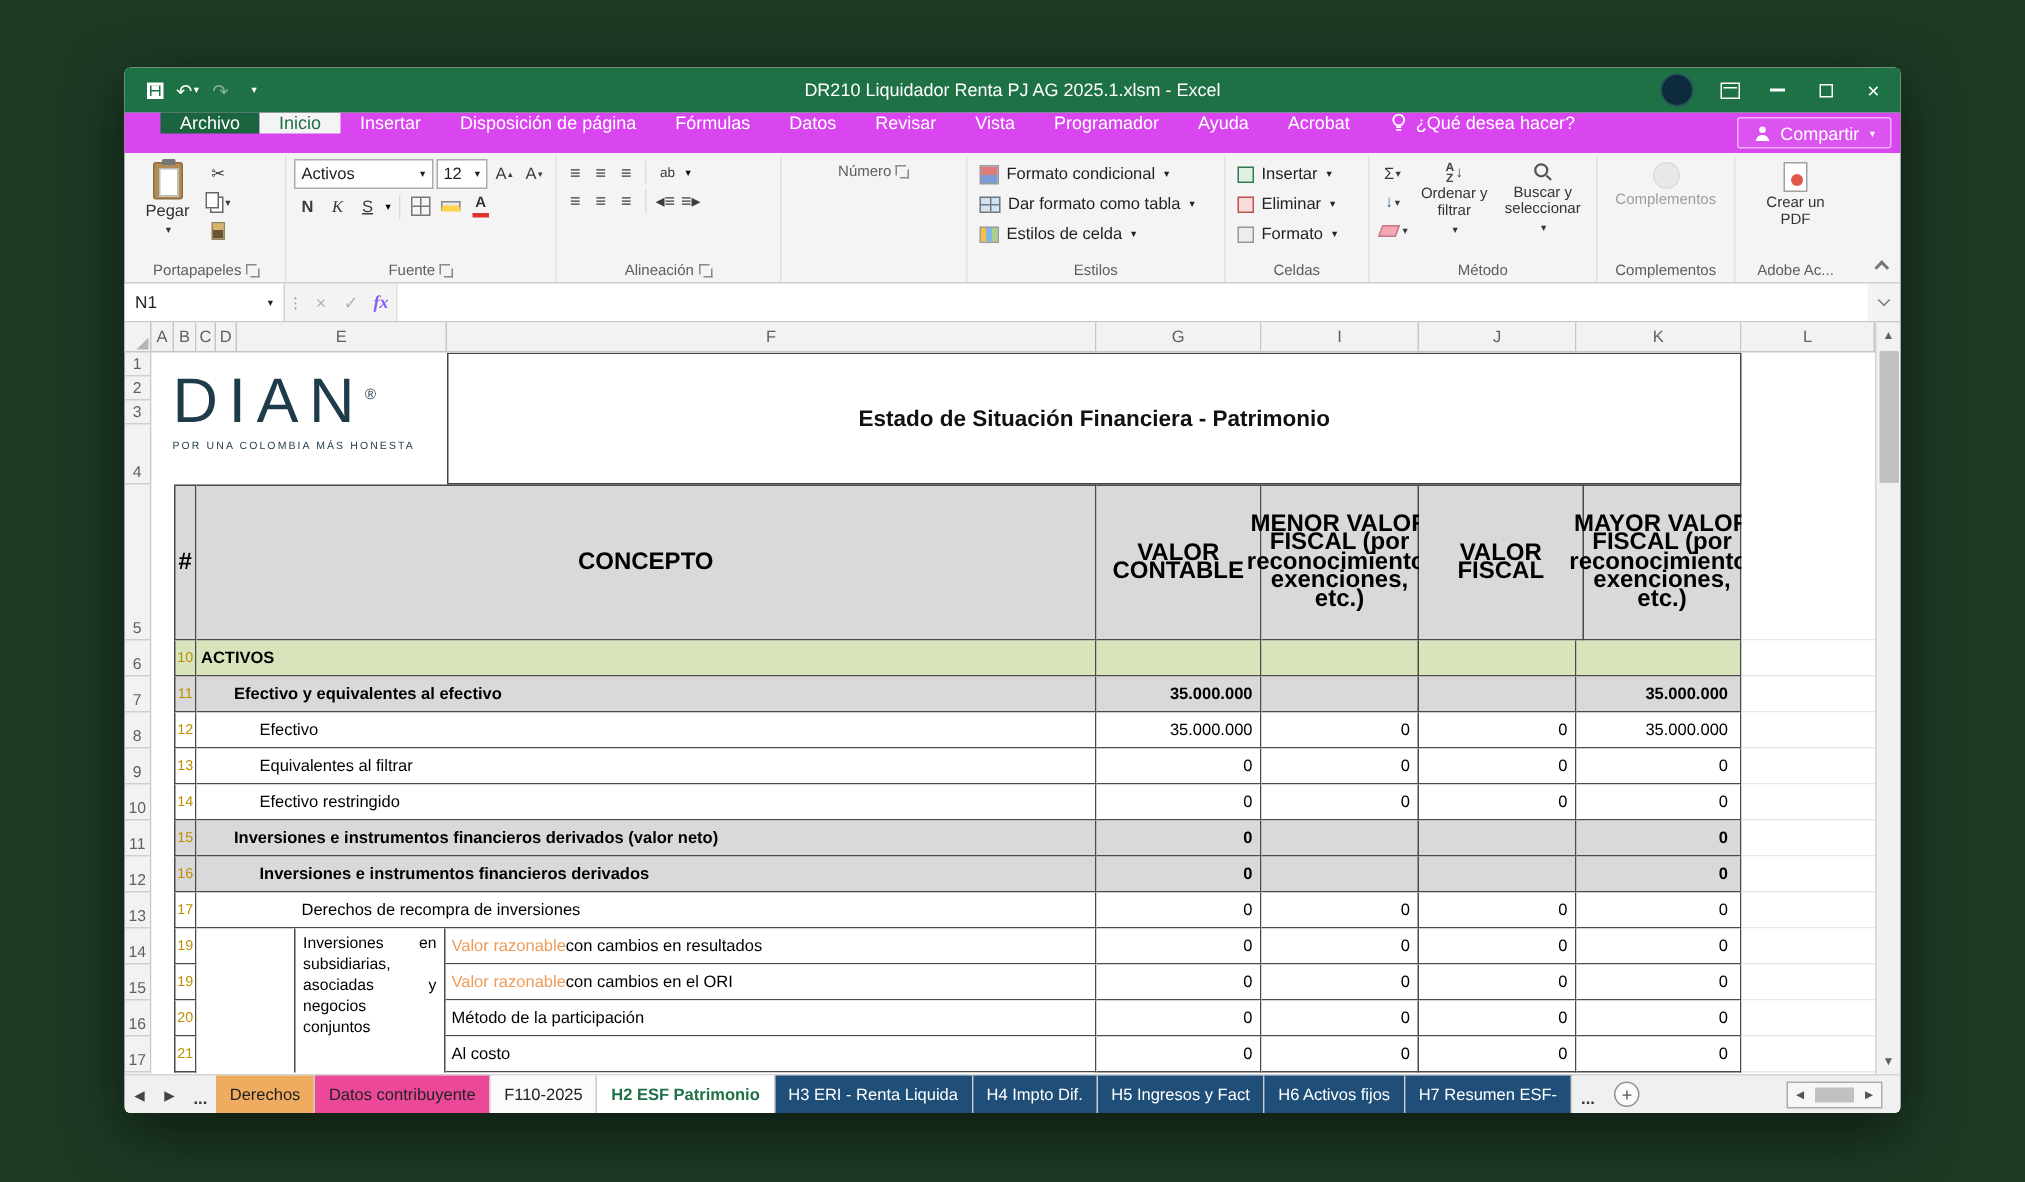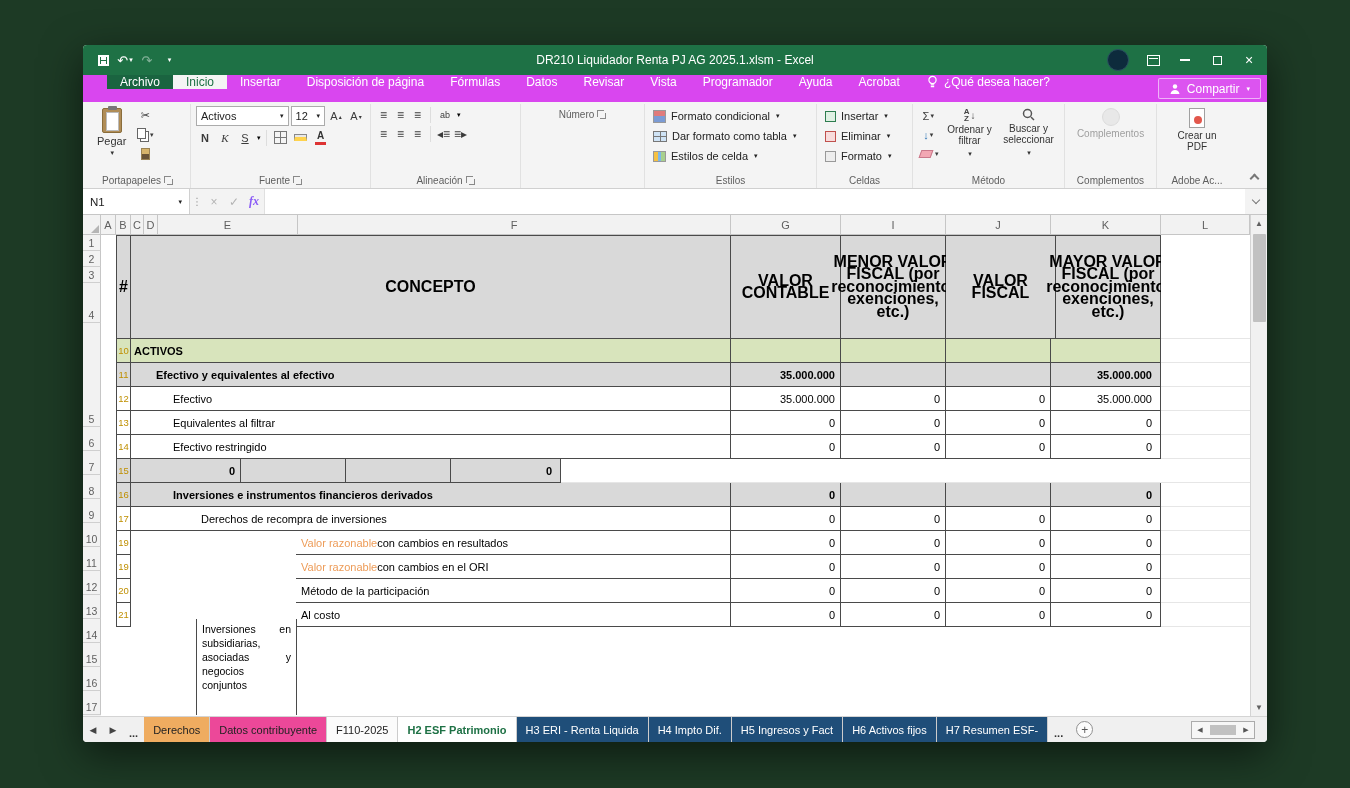--- a/index.html
+++ b/index.html
@@ -476,20 +476,27 @@
           <div class="rh" style="height:24px">12</div>
           <div class="rh" style="height:24px">13</div>
           <div class="rh" style="height:24px">14</div>
           <div class="rh" style="height:24px">15</div>
           <div class="rh" style="height:24px">16</div>
           <div class="rh" style="height:24px">17</div>
         </div>
 
         <div class="cells">
 
+          <div class="band">
+            <div class="logoblock">
+              <div class="dian"><span>DIAN</span><span class="reg">®</span></div>
+              <div class="tagline">POR UNA COLOMBIA MÁS HONESTA</div>
+            </div>
+            <div class="titlebox">Estado de Situación Financiera - Patrimonio</div>
+          </div>
 
           <div class="thead">
             <div class="c-a"></div>
             <div class="hc first" style="width:15px;flex:0 0 15px;padding:2px 0">#</div>
             <div class="hc" style="width:600px;flex:0 0 600px">CONCEPTO</div>
             <div class="hc" style="width:110px;flex:0 0 110px">VALOR CONTABLE</div>
             <div class="hc" style="width:105px;flex:0 0 105px">MENOR VALOR FISCAL (por reconocimiento, exenciones, etc.)</div>
             <div class="hc" style="width:110px;flex:0 0 110px">VALOR FISCAL</div>
             <div class="hc" style="width:105px;flex:0 0 105px">MAYOR VALOR FISCAL (por reconocimiento, exenciones, etc.)</div>
             <div class="lfill"></div>
@@ -546,20 +553,21 @@
             <div class="td c-g val">0</div>
             <div class="td c-i val">0</div>
             <div class="td c-j val">0</div>
             <div class="td c-k val">0</div>
             <div class="lfill"></div>
           </div>
 
           <div class="tr sub">
             <div class="td c-a"></div>
             <div class="td c-code">15</div>
+            <div class="td c-con" style="padding-left:25px">Inversiones e instrumentos financieros derivados (valor neto)</div>
             <div class="td c-g val">0</div>
             <div class="td c-i val"></div>
             <div class="td c-j val"></div>
             <div class="td c-k val">0</div>
             <div class="lfill"></div>
           </div>
 
           <div class="tr sub">
             <div class="td c-a"></div>
             <div class="td c-code">16</div>

